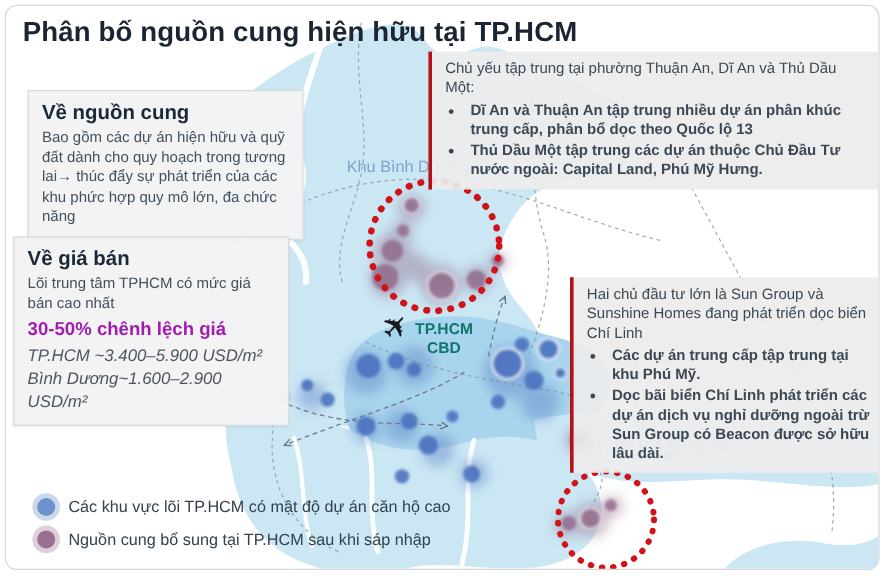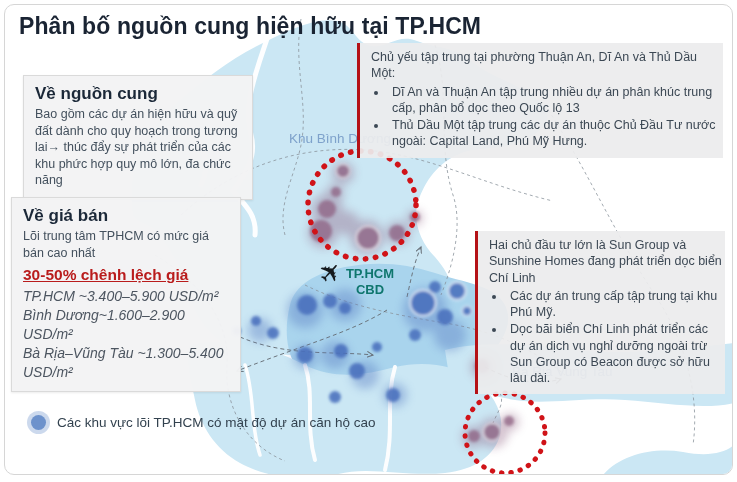--- a/index.html
+++ b/index.html
@@ -9,27 +9,27 @@
   .map-svg{position:absolute;left:0;top:0;z-index:1;}
   .page-title{position:absolute;left:14px;top:8px;z-index:4;font-size:23px;font-weight:bold;
               color:#1a2433;letter-spacing:.1px;}
   
   .info-box{position:absolute;z-index:3;background:rgba(243,243,244,.97);border:1px solid #dadada;
             box-shadow:0 1px 2px rgba(0,0,0,.08);padding:8px 11px 10px 11px;width:206px;}
   .info-box h2{margin:0 0 2px 0;font-size:17px;color:#1b2838;}
   .info-box p{margin:0;font-size:12.5px;line-height:1.32;color:#43505d;}
   .box-supply{left:18px;top:70px;}
   .box-price{left:6px;top:192px;}
-  .price-highlight{font-size:15.5px;font-weight:bold;color:#b91c1c;margin:5px 0 3px 0;text-decoration:underline;}
+  .price-highlight{font-size:15.5px;font-weight:bold;color:#a21caf;margin:5px 0 3px 0;}
   .price-line{display:block;font-size:14px;color:#4c5560;line-height:1.35;}
   
   .callout{position:absolute;z-index:3;background:rgba(236,236,237,.93);border-left:3px solid #b41217;
-           padding:6px 0 7px 11px;font-size:12.5px;line-height:1.3;color:#3c4854;}
+           padding:6px 10px 7px 11px;font-size:12.5px;line-height:1.3;color:#3c4854;}
   .callout ul{margin:2px 0 0 0;padding-left:17px;}
-  .callout li{margin:0 0 1px 0;padding-left:4px;}
+  .callout li{margin:0 0 1px 0;padding-left:4px;font-weight:bold;}
   .callout-bd{left:352px;top:38px;width:352px;}
   .callout-vt{left:470px;top:226px;width:236px;}
   
   .map-label{position:absolute;z-index:2;color:#7ea2cb;font-size:13.5px;white-space:nowrap;}
   .lbl-bd{left:284px;top:126px;}
   .lbl-vt{left:507px;top:359px;}
   .cbd-label{position:absolute;z-index:2;left:330px;top:261px;width:70px;text-align:center;
              font-size:13px;font-weight:bold;color:#0f766e;line-height:1.25;}
   .plane{position:absolute;z-index:2;left:314px;top:252px;font-size:27px;color:#15191d;
          font-family:"DejaVu Sans",sans-serif;transform:rotate(-47deg);}
@@ -185,21 +185,20 @@
       <h2>Về nguồn cung</h2>
       <p>Bao gồm các dự án hiện hữu và quỹ đất dành cho quy hoạch trong tương lai→ thúc đẩy sự phát triển của các khu phức hợp quy mô lớn, đa chức năng</p>
     </div>
 
     <div class="info-box box-price">
       <h2>Về giá bán</h2>
       <p>Lõi trung tâm TPHCM có mức giá bán cao nhất</p>
       <div class="price-highlight">30-50% chênh lệch giá</div>
       <em class="price-line">TP.HCM ~3.400–5.900 USD/m²</em>
       <em class="price-line">Bình Dương~1.600–2.900 USD/m²</em>
-      <em class="price-line">Bà Rịa–Vũng Tàu ~1.300–5.400 USD/m²</em>
     </div>
 
     <div class="callout callout-bd">
       <div>Chủ yếu tập trung tại phường Thuận An, Dĩ An và Thủ Dầu Một:</div>
       <ul>
         <li>Dĩ An và Thuận An tập trung nhiều dự án phân khúc trung cấp, phân bổ dọc theo Quốc lộ 13</li>
         <li>Thủ Dầu Một tập trung các dự án thuộc Chủ Đầu Tư nước ngoài: Capital Land, Phú Mỹ Hưng.</li>
       </ul>
     </div>
 
@@ -209,16 +208,20 @@
         <li>Các dự án trung cấp tập trung tại khu Phú Mỹ.</li>
         <li>Dọc bãi biển Chí Linh phát triển các dự án dịch vụ nghỉ dưỡng ngoài trừ Sun Group có Beacon được sở hữu lâu dài.</li>
       </ul>
     </div>
 
     <div class="legend">
       <div class="legend-row">
         <span class="legend-dot dot-blue"></span>
         <span class="legend-label">Các khu vực lõi TP.HCM có mật độ dự án căn hộ cao</span>
       </div>
+      <div class="legend-row">
+        <span class="legend-dot dot-purple"></span>
+        <span class="legend-label">Nguồn cung bổ sung tại TP.HCM sau khi sáp nhập</span>
+      </div>
     </div>
 
   </div>
 </div>
 
 </body></html>

